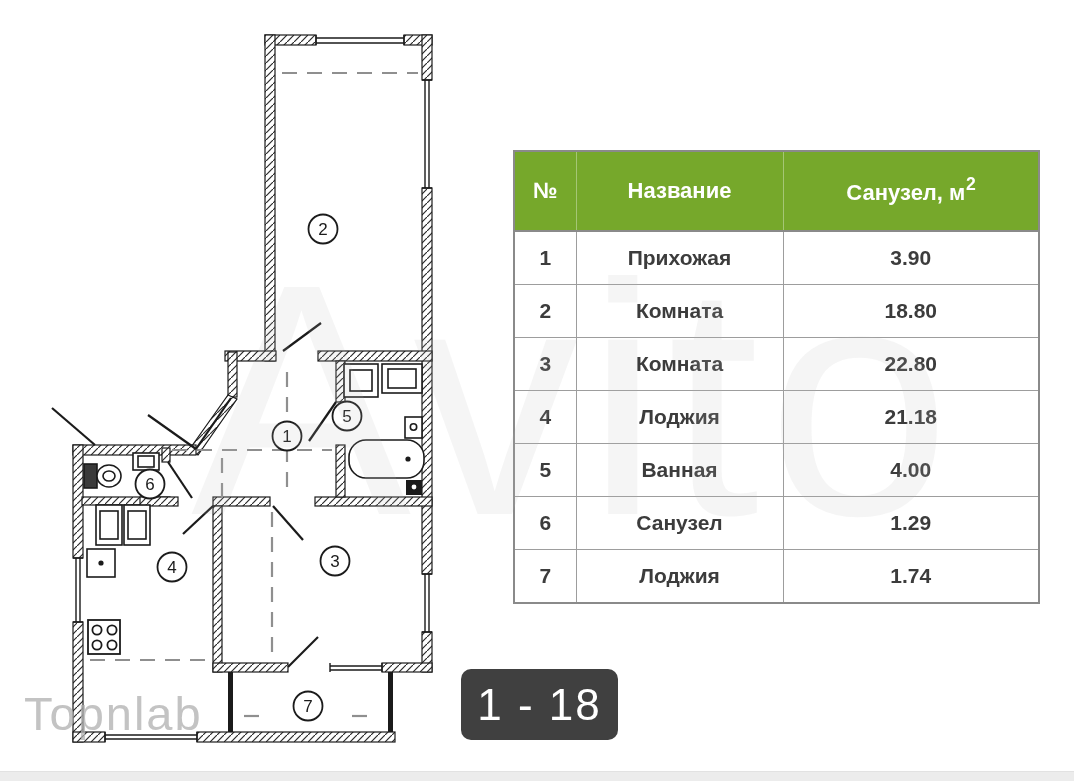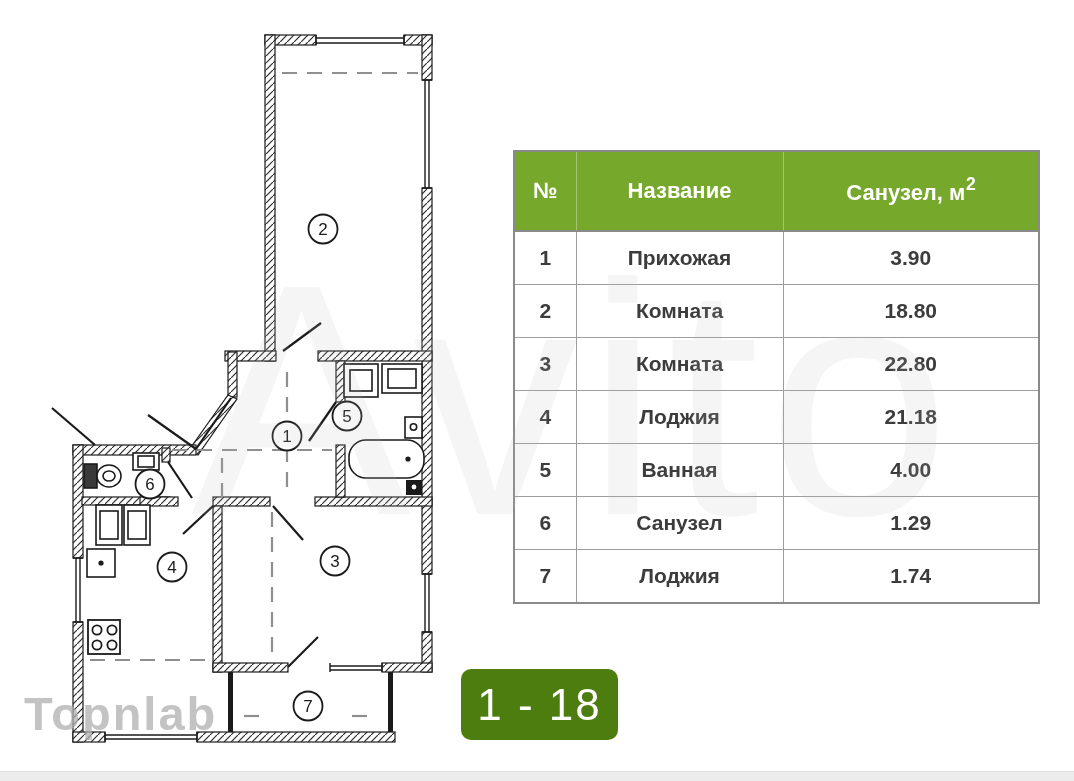--- a/index.html
+++ b/index.html
@@ -38,29 +38,29 @@
   }
   
   .brand-watermark{
     position:absolute;left:191px;top:235px;z-index:5;
     font-size:330px;font-weight:normal;line-height:1;
     color:rgba(185,185,185,0.14);letter-spacing:8px;
     pointer-events:none;white-space:nowrap;
   }
   .agency-watermark{
     position:absolute;left:24px;top:686px;z-index:6;
-    font-size:47px;font-weight:bold;letter-spacing:2px;
+    font-size:47px;font-weight:normal;letter-spacing:2px;
     color:rgba(175,175,175,0.75);
     pointer-events:none;
   }
   
   .pager-badge{
     position:absolute;left:461px;top:669px;z-index:7;
     width:157px;height:71px;border-radius:10px;
-    background:#4d7c0f;color:#ffffff;
+    background:#404040;color:#ffffff;
     font-size:44px;line-height:71px;text-align:center;
     letter-spacing:2px;
   }
   
   .bottom-bar{
     position:absolute;left:0;bottom:0;width:1074px;height:9px;z-index:8;
     background:#ececec;border-top:1px solid #e2e2e2;
   }
 </style>
 </head>

